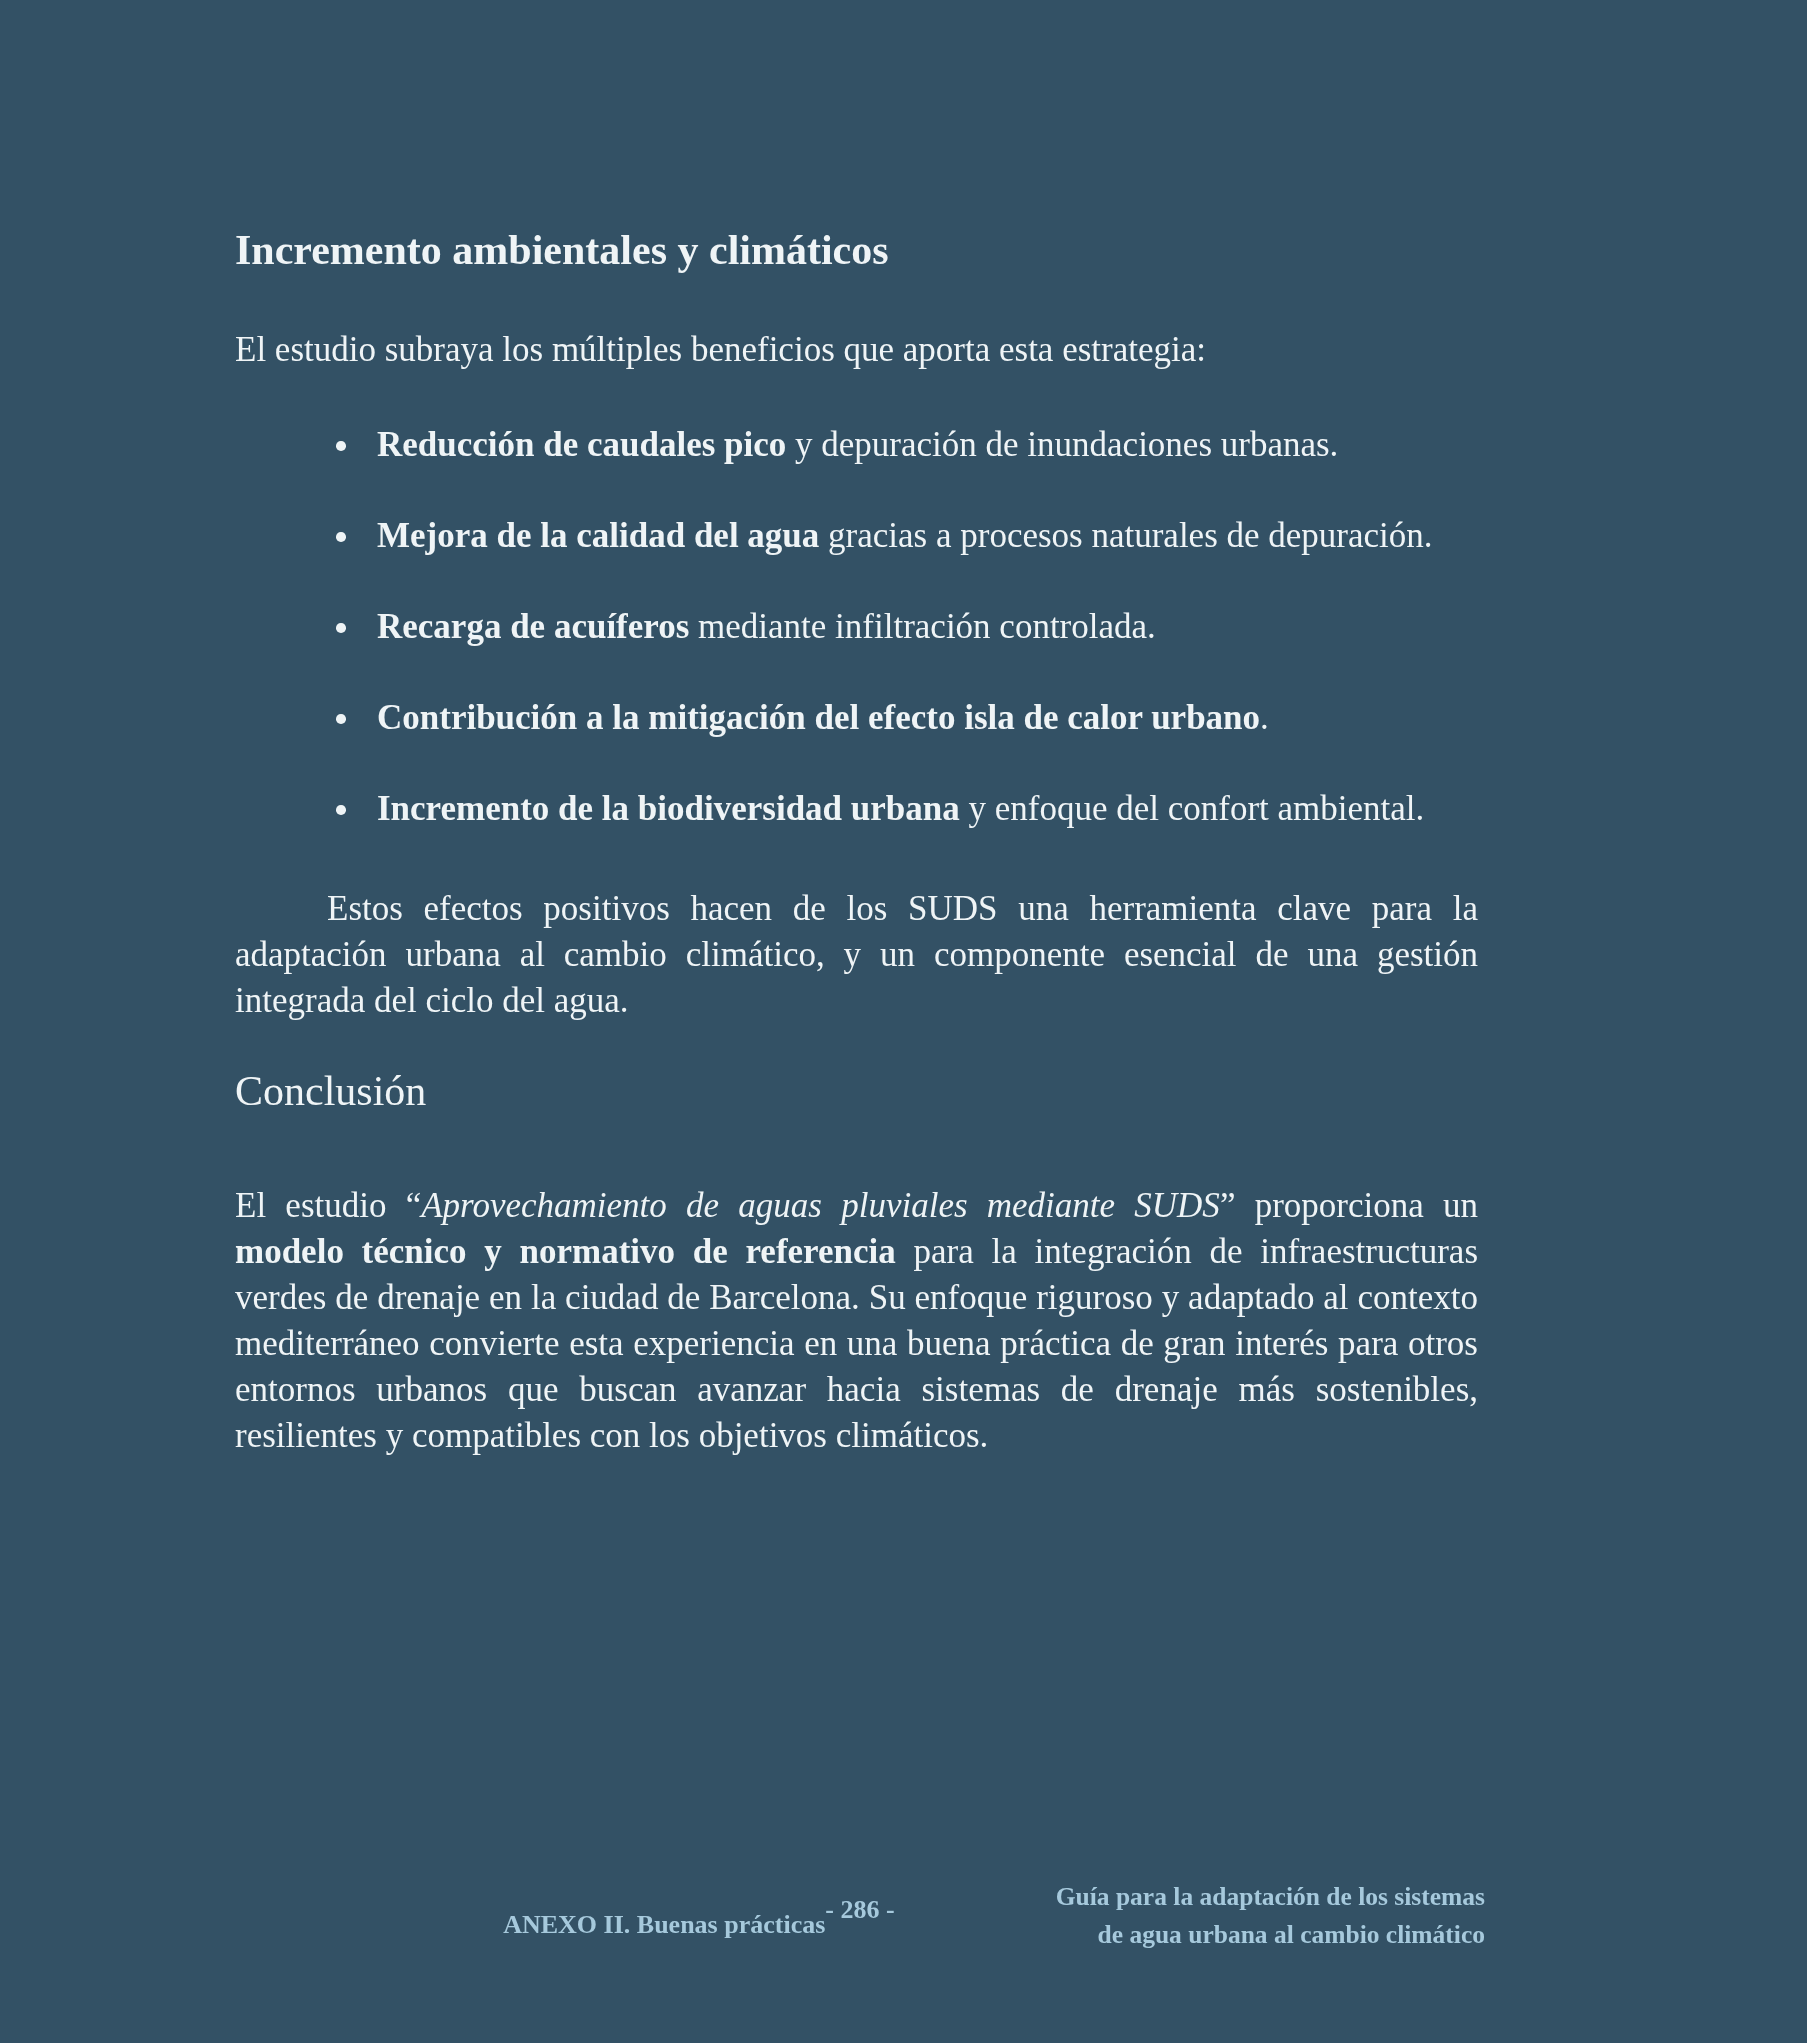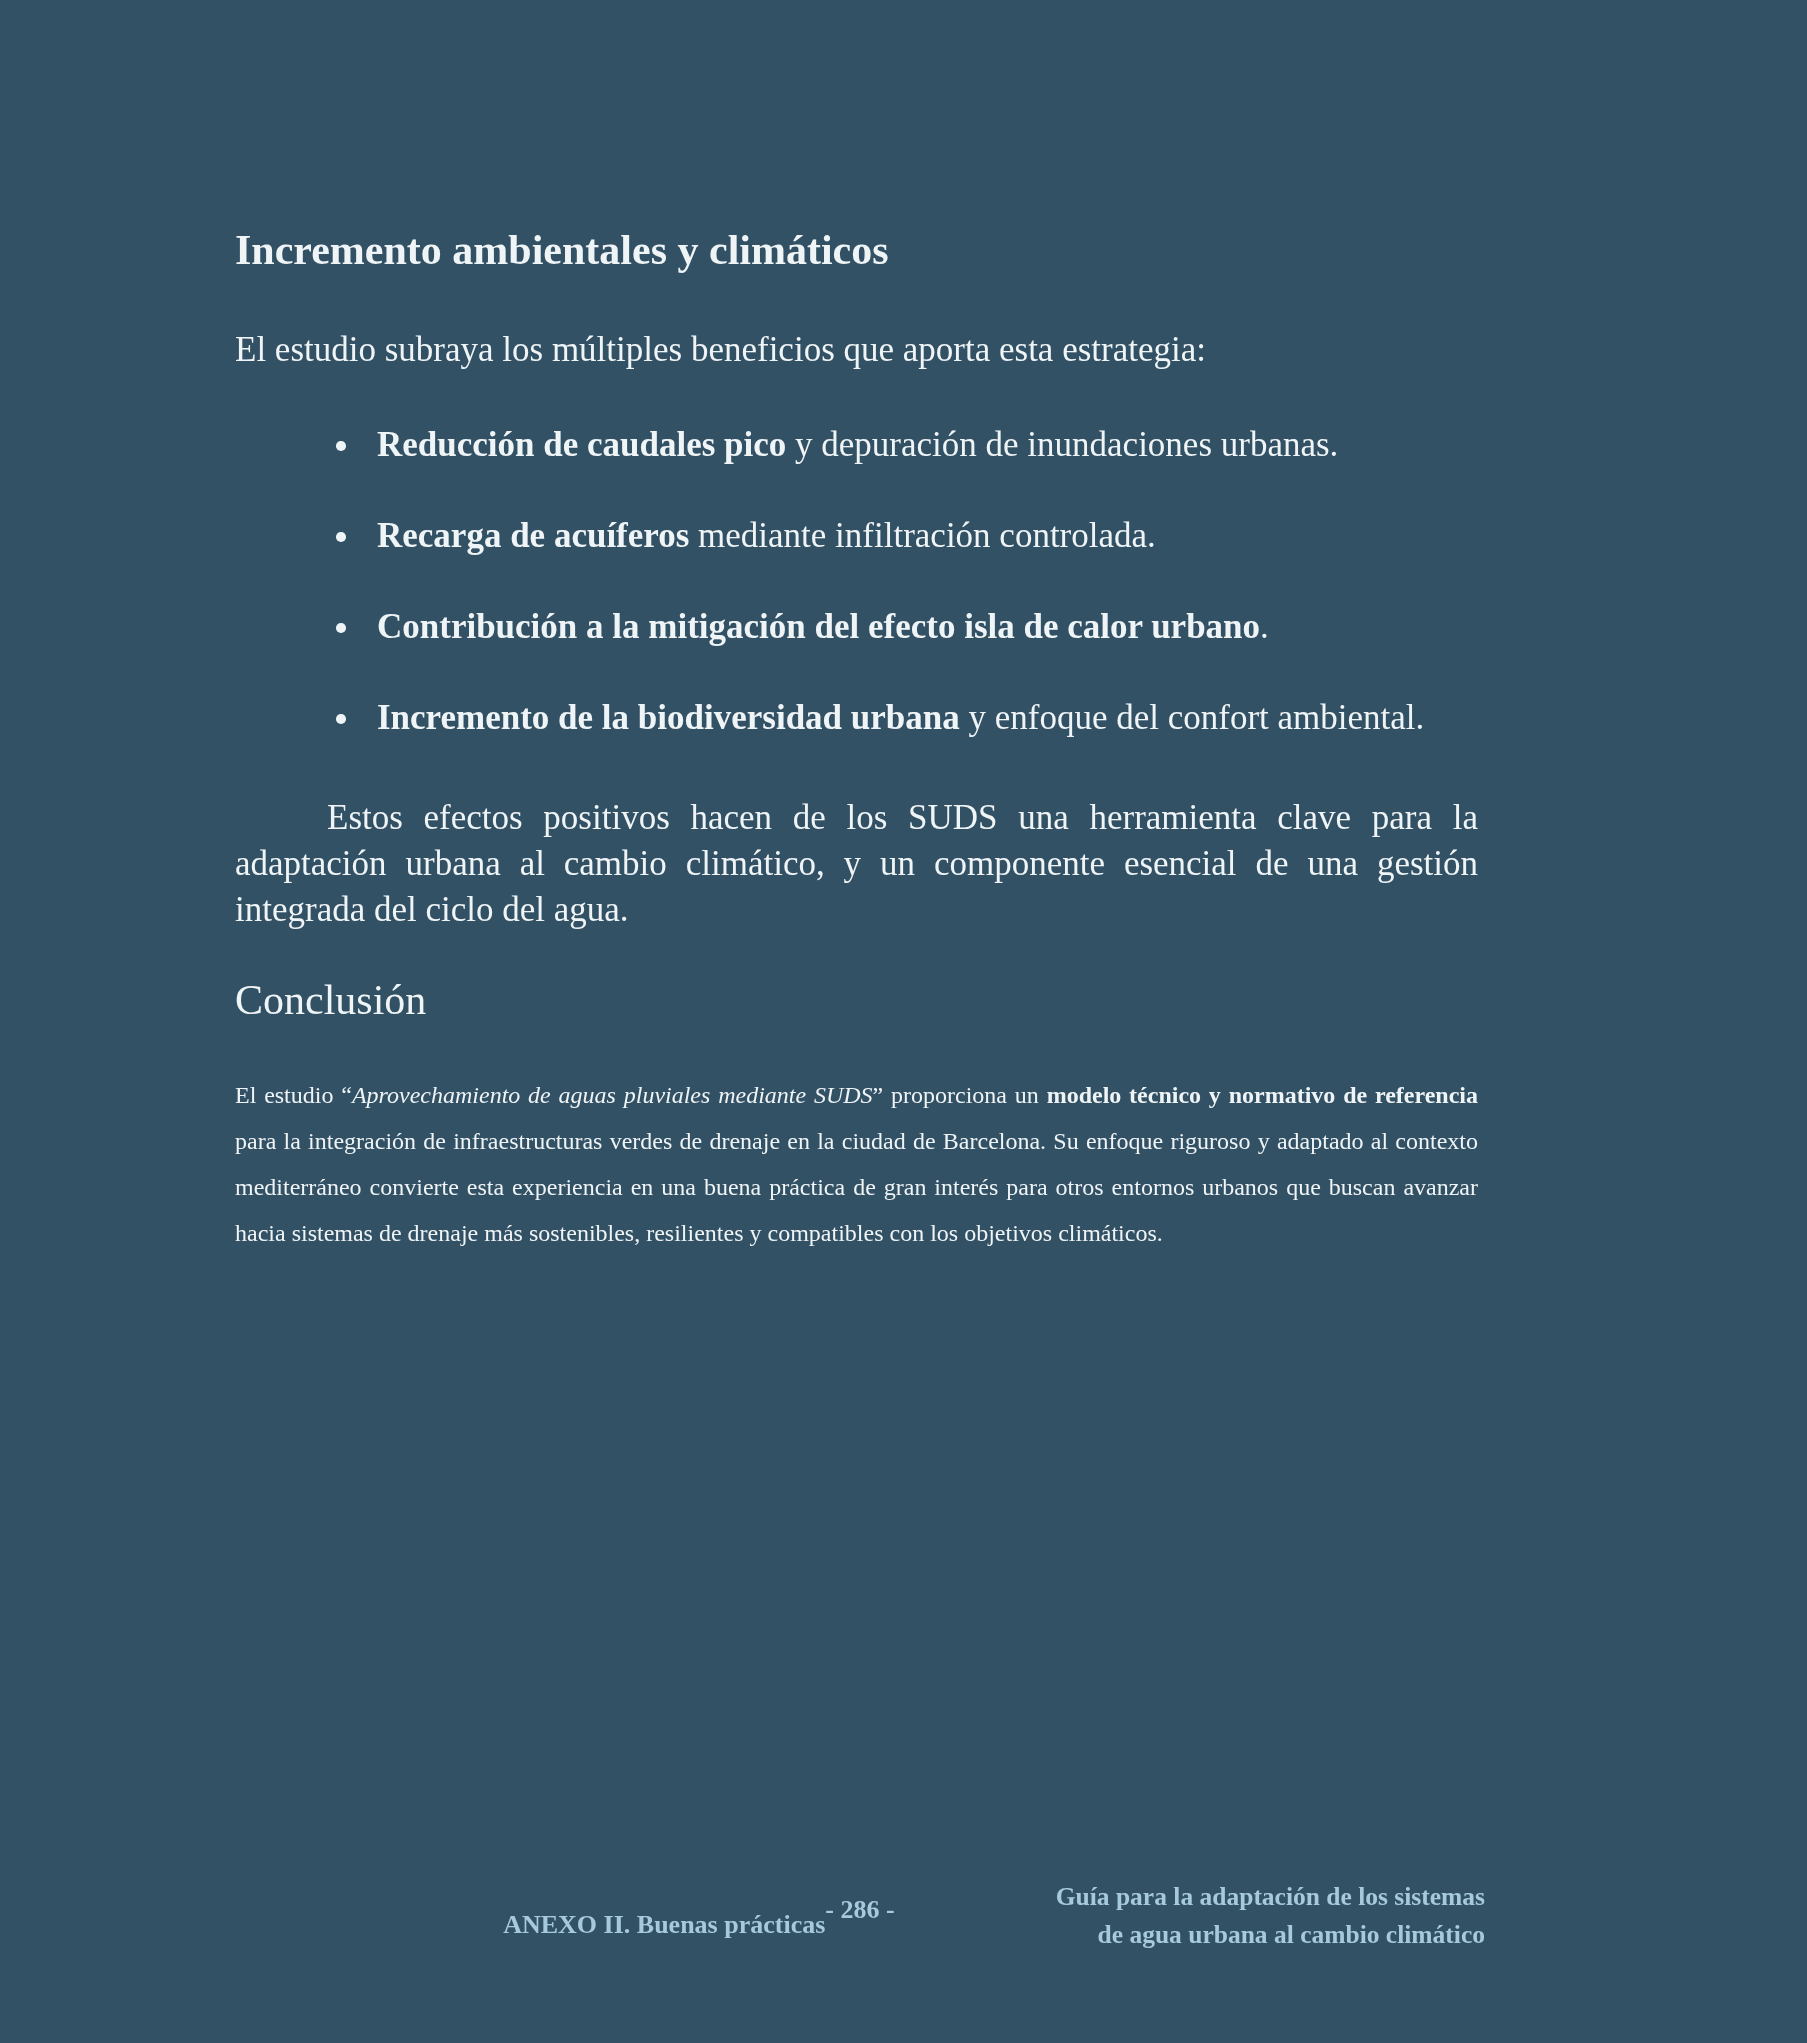--- a/index.html
+++ b/index.html
@@ -67,22 +67,22 @@
     hyphens: auto;
     -webkit-hyphens: auto;
   }
   .conclusion-heading {
     margin: 41px 0 0 0;
     font-size: 42px;
     line-height: 53px;
     font-weight: normal;
   }
   .conclusion-paragraph {
-    margin: 45px 0 0 0;
-    font-size: 24px;
+    margin: 65px 0 0 0;
+    font-size: 35px;
     line-height: 46px;
     text-align: justify;
     hyphens: auto;
     -webkit-hyphens: auto;
   }
   .conclusion-paragraph em { font-style: italic; }
   strong { font-weight: bold; }
 
   .page-footer {
     position: absolute;
@@ -123,20 +123,24 @@
 
     <p class="intro">El estudio subraya los múltiples beneficios que aporta esta estrategia:</p>
 
     <ul class="benefits-list">
       <li>
         <span class="bullet-dot"></span>
         <strong>Reducción de caudales pico</strong><span> y depuración de inundaciones urbanas.</span>
       </li>
       <li>
         <span class="bullet-dot"></span>
+        <strong>Mejora de la calidad del agua</strong><span> gracias a procesos naturales de depuración.</span>
+      </li>
+      <li>
+        <span class="bullet-dot"></span>
         <strong>Recarga de acuíferos</strong><span> mediante infiltración controlada.</span>
       </li>
       <li>
         <span class="bullet-dot"></span>
         <strong>Contribución a la mitigación del efecto isla de calor urbano</strong><span>.</span>
       </li>
       <li>
         <span class="bullet-dot"></span>
         <strong>Incremento de la biodiversidad urbana</strong><span> y enfoque del confort ambiental.</span>
       </li>

